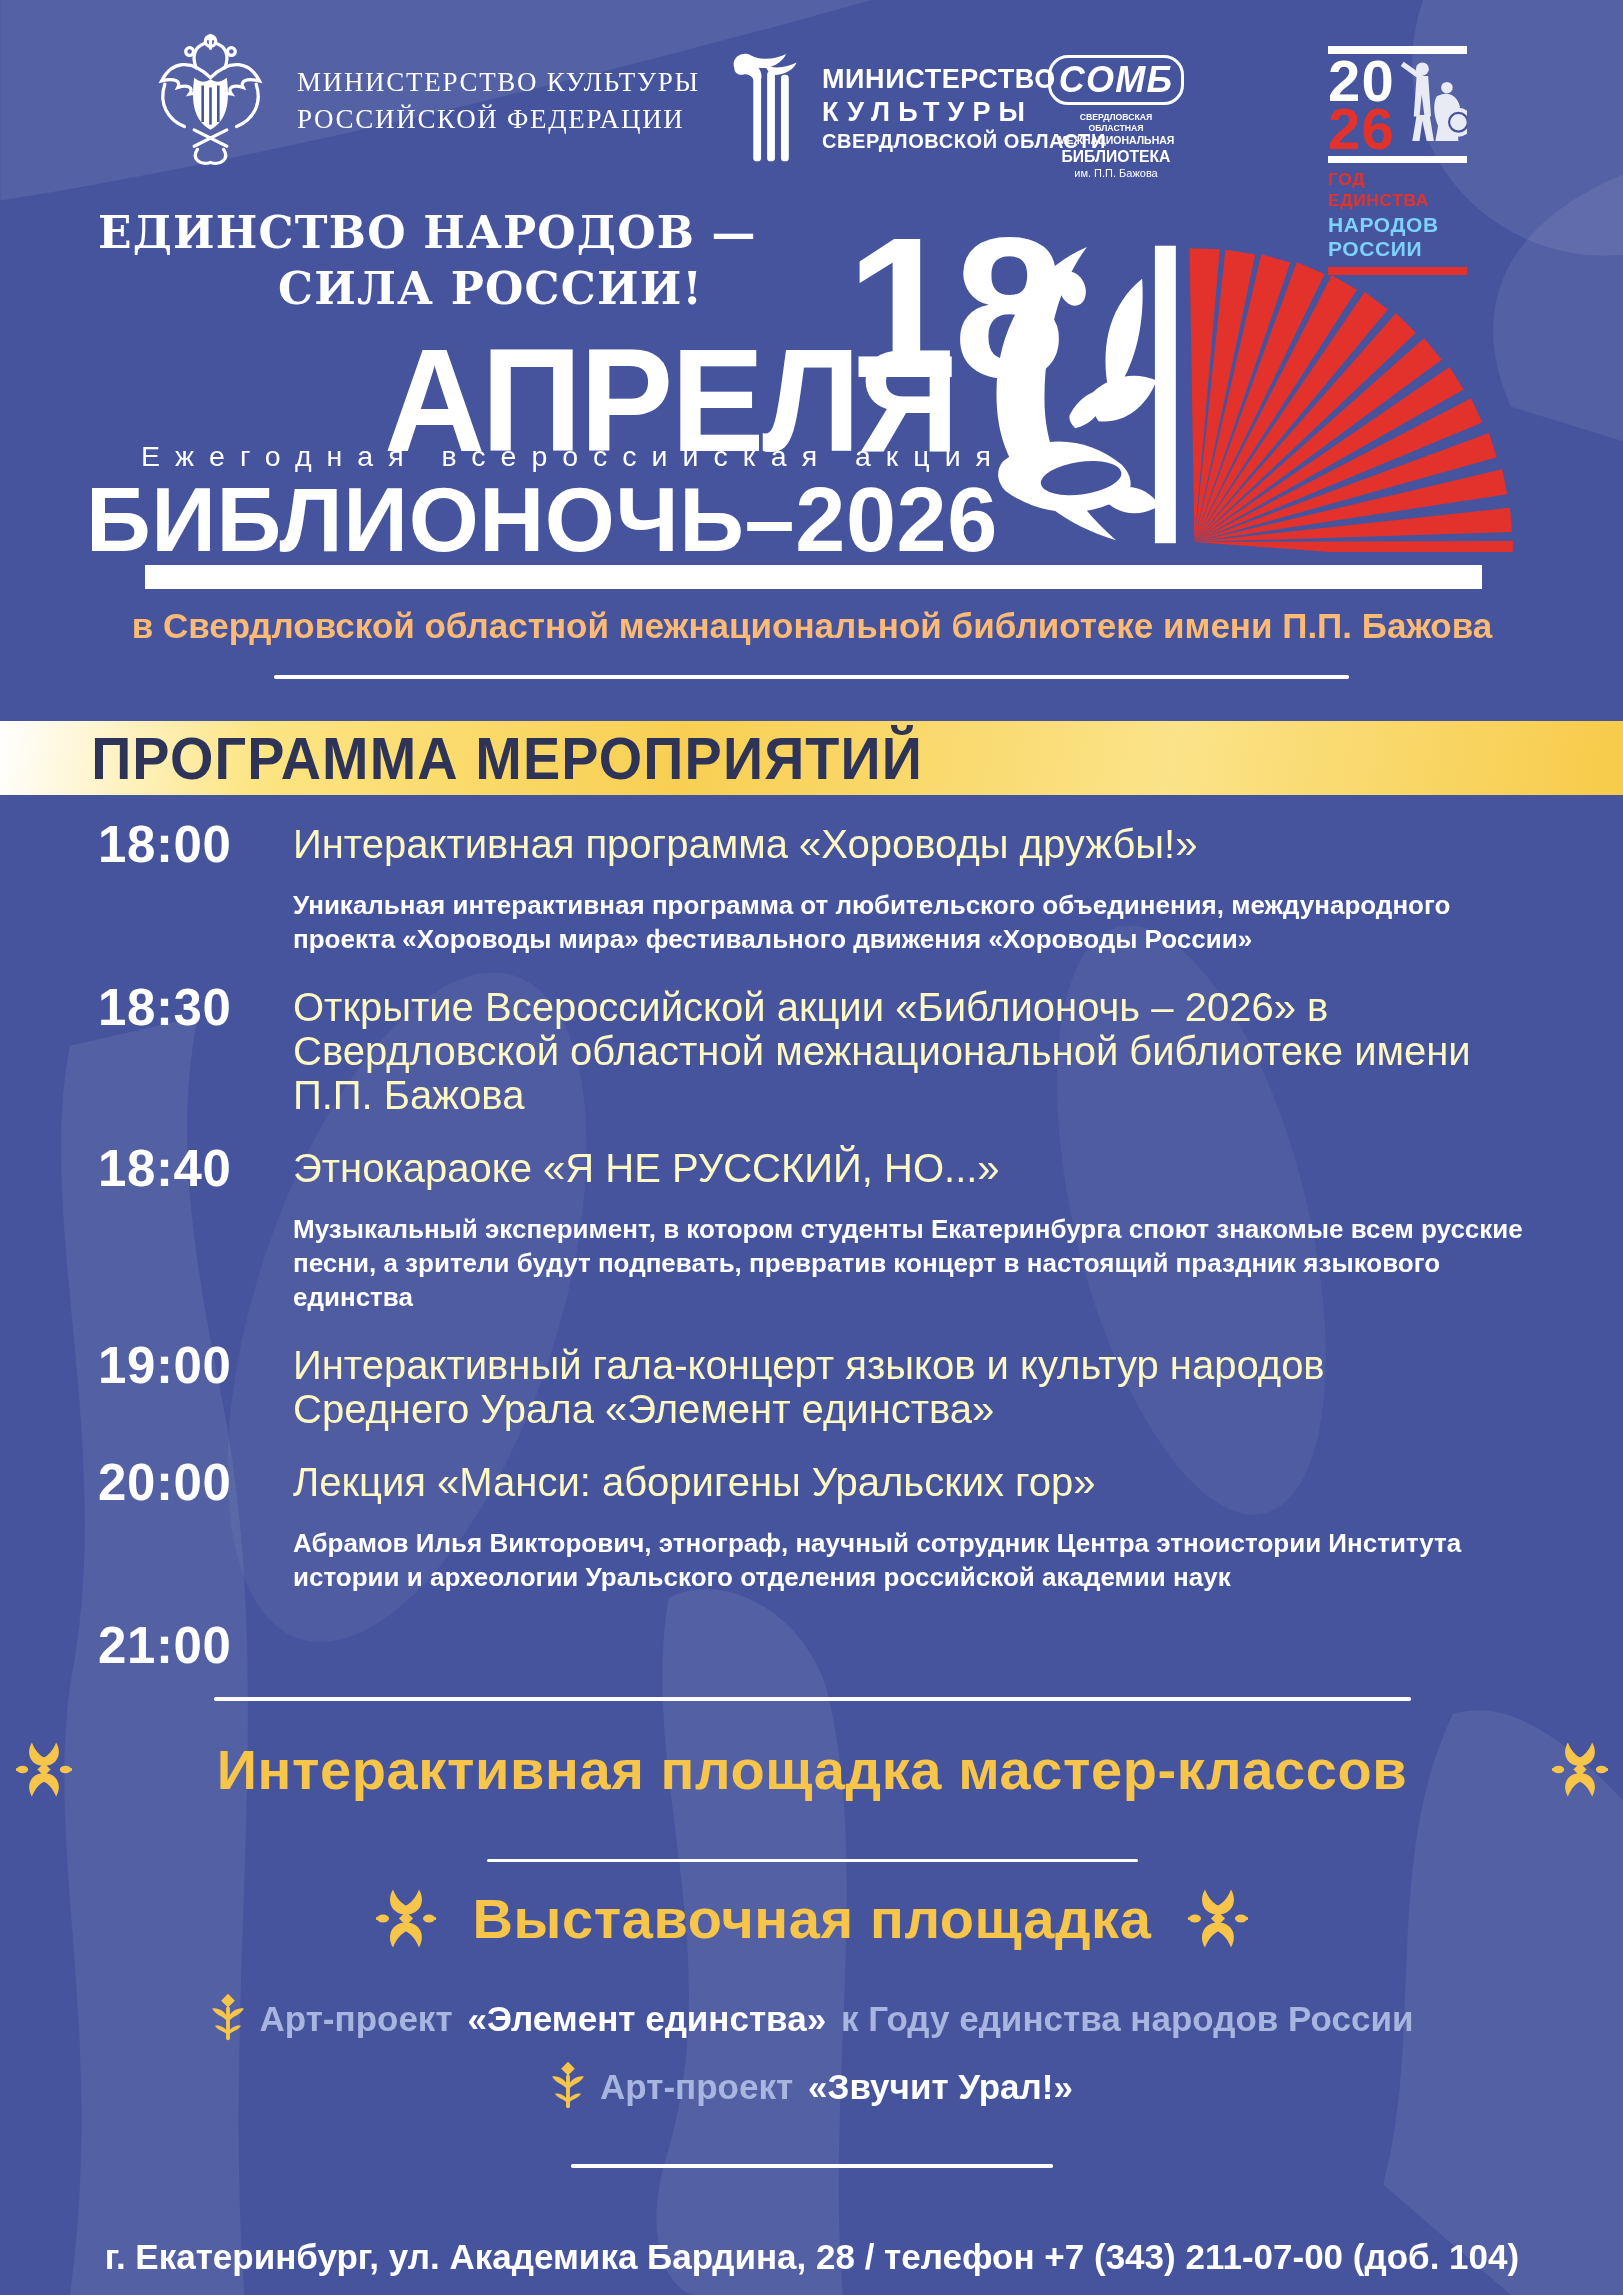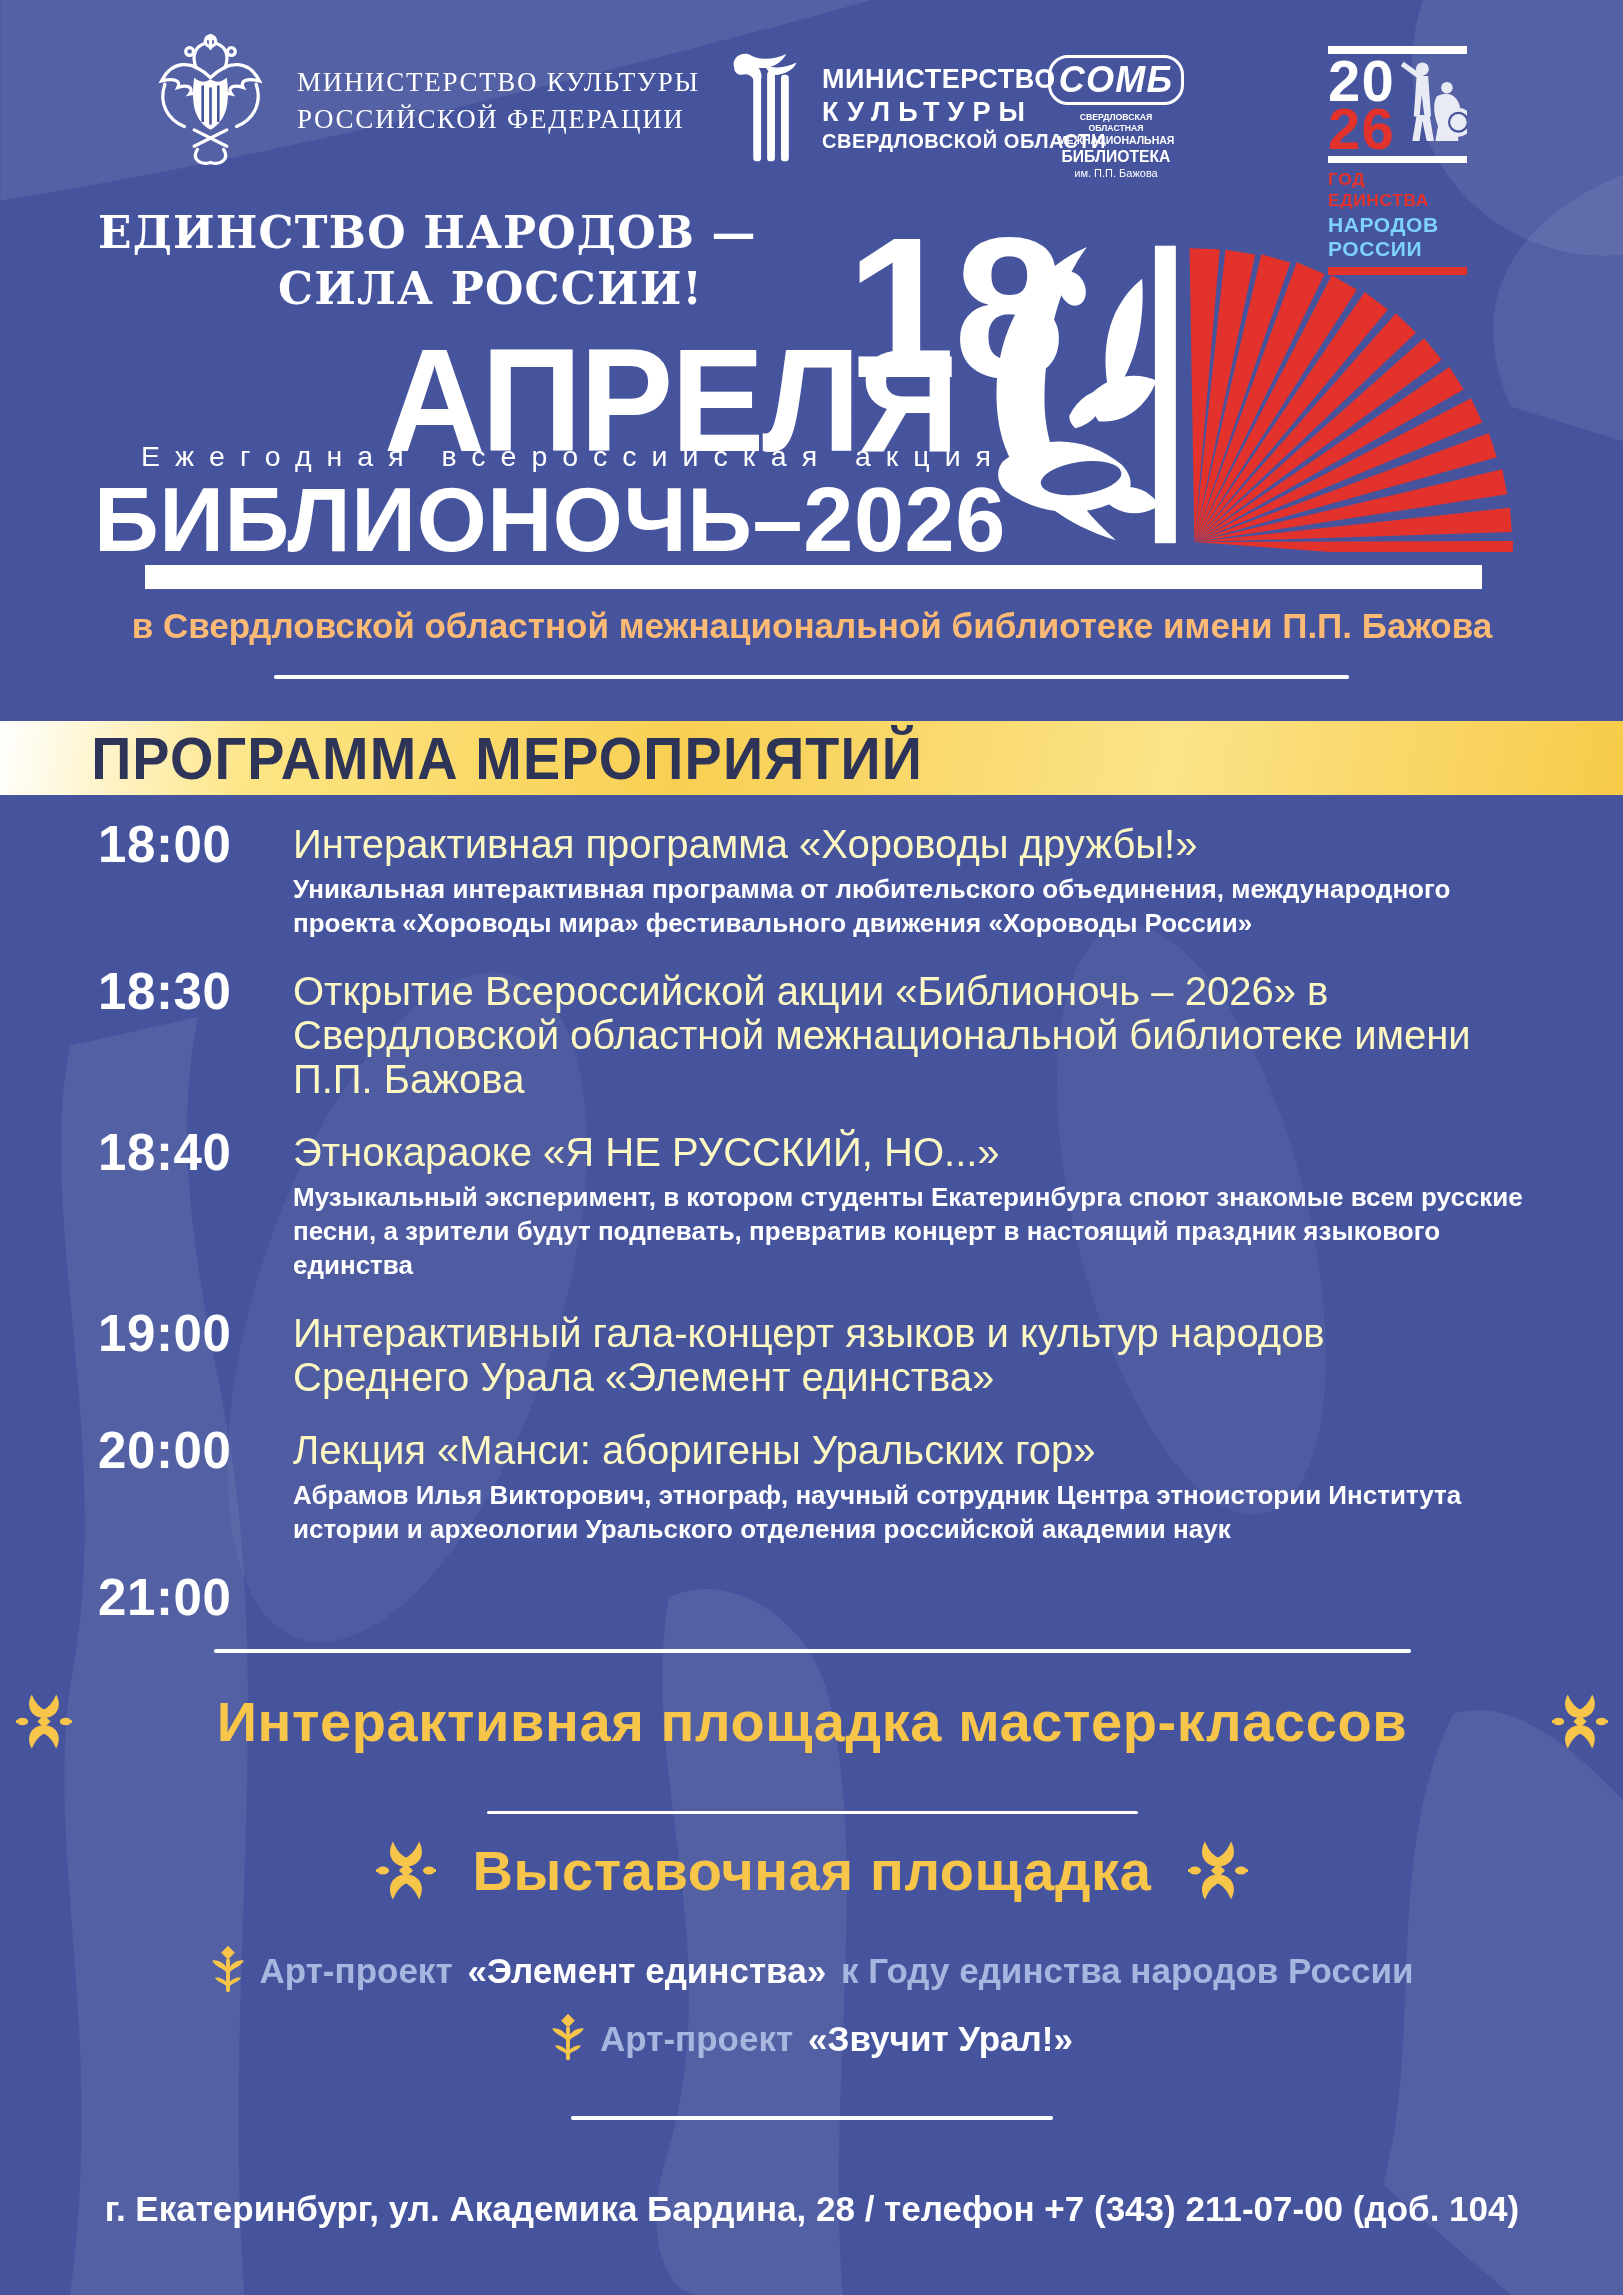--- a/index.html
+++ b/index.html
@@ -39,41 +39,41 @@
   .y26-cap2{color:#7dd3fc;font-weight:bold;font-size:21px;margin-top:2.3px;letter-spacing:0.6px;align-self:flex-start;}
   .y26-redbar{height:8.1px;background:#e3322b;width:100%;margin-top:5.8px;}
 
   
   .slogan{position:absolute;left:98px;top:205px;color:#fff;
     font-family:"DejaVu Serif", serif;font-weight:bold;font-size:44px;line-height:1.28;letter-spacing:1.2px;}
   .slogan .s2{display:block;margin-left:180px;}
   .day{position:absolute;left:846px;top:208px;color:#fff;font-weight:bold;font-size:200px;line-height:1;letter-spacing:-3.5px;}
   .month{position:absolute;left:384px;top:328px;color:#fff;font-weight:bold;font-size:146px;line-height:1;letter-spacing:-2.3px;transform:scaleX(.96);transform-origin:left;}
   .tagline{position:absolute;left:141px;top:440px;color:#fff;font-size:28.5px;letter-spacing:15px;white-space:nowrap;}
-  .event-name{position:absolute;left:94px;top:475px;color:#fff;font-weight:bold;font-size:90px;line-height:1;letter-spacing:0.6px;}
+  .event-name{position:absolute;left:86px;top:475px;color:#fff;font-weight:bold;font-size:90px;line-height:1;letter-spacing:0.6px;}
   .white-bar{position:absolute;left:145px;top:565px;width:1337px;height:24.4px;background:#fff;}
   .hero-sub{position:absolute;left:0;top:606px;width:100%;text-align:center;color:#fdba74;font-weight:bold;font-size:35px;}
   .rule{background:#fff;height:3.5px;margin:0 auto;border-radius:1.7px;}
   .rule-1{position:absolute;left:274px;top:675px;width:1075px;}
 
   
   .ornament{position:absolute;left:962px;top:241px;width:552px;height:311px;}
 
   
   .banner{height:74px;display:flex;align-items:center;
     background:linear-gradient(100deg,#ffffff 0%,#fde584 16%,#f8cf52 42%,#fbe388 72%,#f7cb49 100%);}
   .banner-text{color:#2e3457;font-weight:bold;font-size:60px;letter-spacing:1.2px;padding-left:98px;display:inline-block;transform:scaleX(.93);transform-origin:left;white-space:nowrap;}
 
   
   .program{padding:27px 70px 0 98px;}
   .ev{display:flex;margin-bottom:29px;}
   .ev-time{flex:0 0 195px;color:#fff;font-weight:bold;font-size:51px;line-height:45px;letter-spacing:0.6px;}
   .ev-body{flex:1;}
   .ev-title{color:#fef9c3;font-weight:normal;font-size:40px;line-height:44px;max-width:1209px;}
-  .ev-desc{color:#fff;font-weight:bold;font-size:26px;line-height:34px;margin-top:6px;max-width:1249px;}
+  .ev-desc{color:#fff;font-weight:bold;font-size:26px;line-height:34px;margin-top:22px;max-width:1249px;}
 
   
   .rule-2{width:1197px;margin-top:10.5px;margin-bottom:35px;}
   .sec1{display:flex;align-items:center;justify-content:space-between;padding:0 16.3px;}
   .sec-title{color:#f6c549;font-weight:bold;font-size:56px;letter-spacing:0.6px;text-align:center;}
   .rule-3{width:651px;margin-top:56px;}
   .sec2{display:flex;align-items:center;justify-content:center;gap:37px;margin-top:20px;}
   .art{display:flex;align-items:center;justify-content:center;gap:15px;margin-top:37px;font-size:35px;}
   .art + .art{margin-top:15px;}
   .art .pale{color:#a8b6df;font-weight:bold;}

